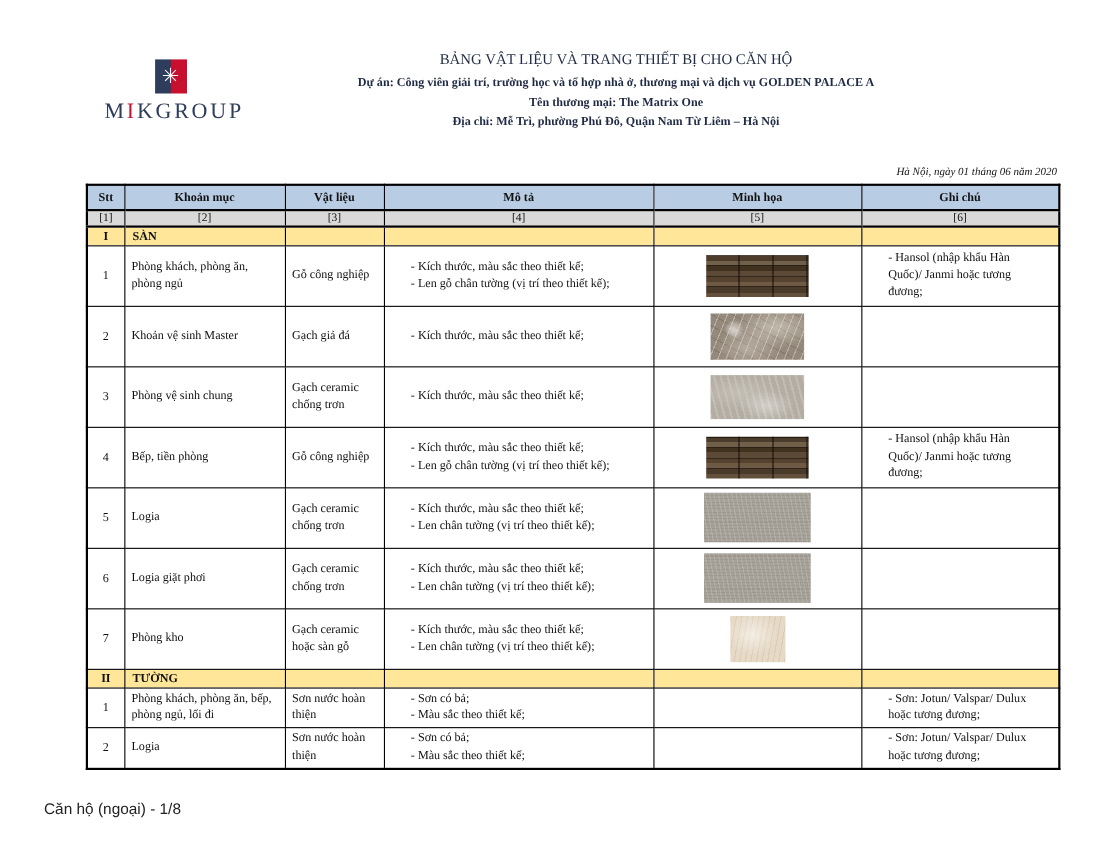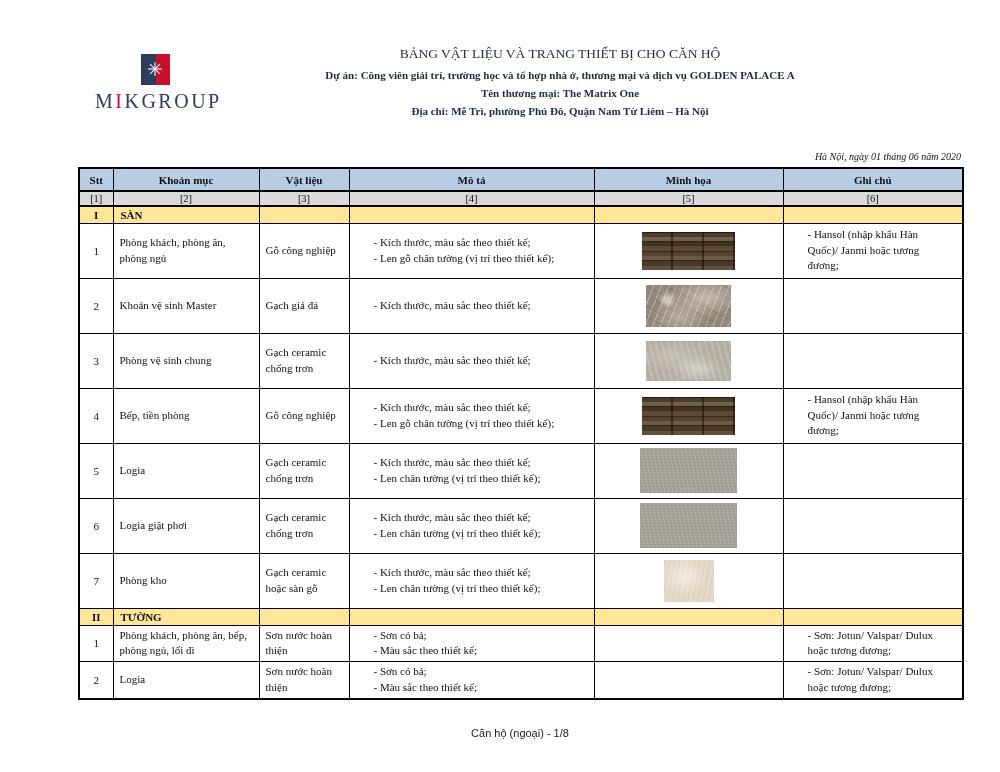--- a/index.html
+++ b/index.html
@@ -91,22 +91,22 @@
   .swatch[data-texture="cream"]{
     width:50px; height:42px;
     background:
       radial-gradient(ellipse at 40% 40%, rgba(255,255,255,.55), transparent 55%),
       repeating-linear-gradient(100deg, rgba(200,180,155,.35) 0 1px, transparent 1px 5px),
       #e6d9c5;
   }
 
   
   .footer {
-    position:absolute; left:40px; top:727px; width:960px; text-align:center;
-    font-family:"Liberation Sans", sans-serif; font-size:11px; color:#222;
+    position:absolute; left:40px; top:727px; width:960px; 
+    font-family:"Liberation Sans", sans-serif; font-size:14px; color:#222;
   }
 </style>
 </head>
 <body>
 
 <div class="page">
 
   <div class="logo">
     <div class="logo-mark">✳</div>
     <div class="logo-text"><span>M</span><span class="red">I</span><span>KGROUP</span></div>

